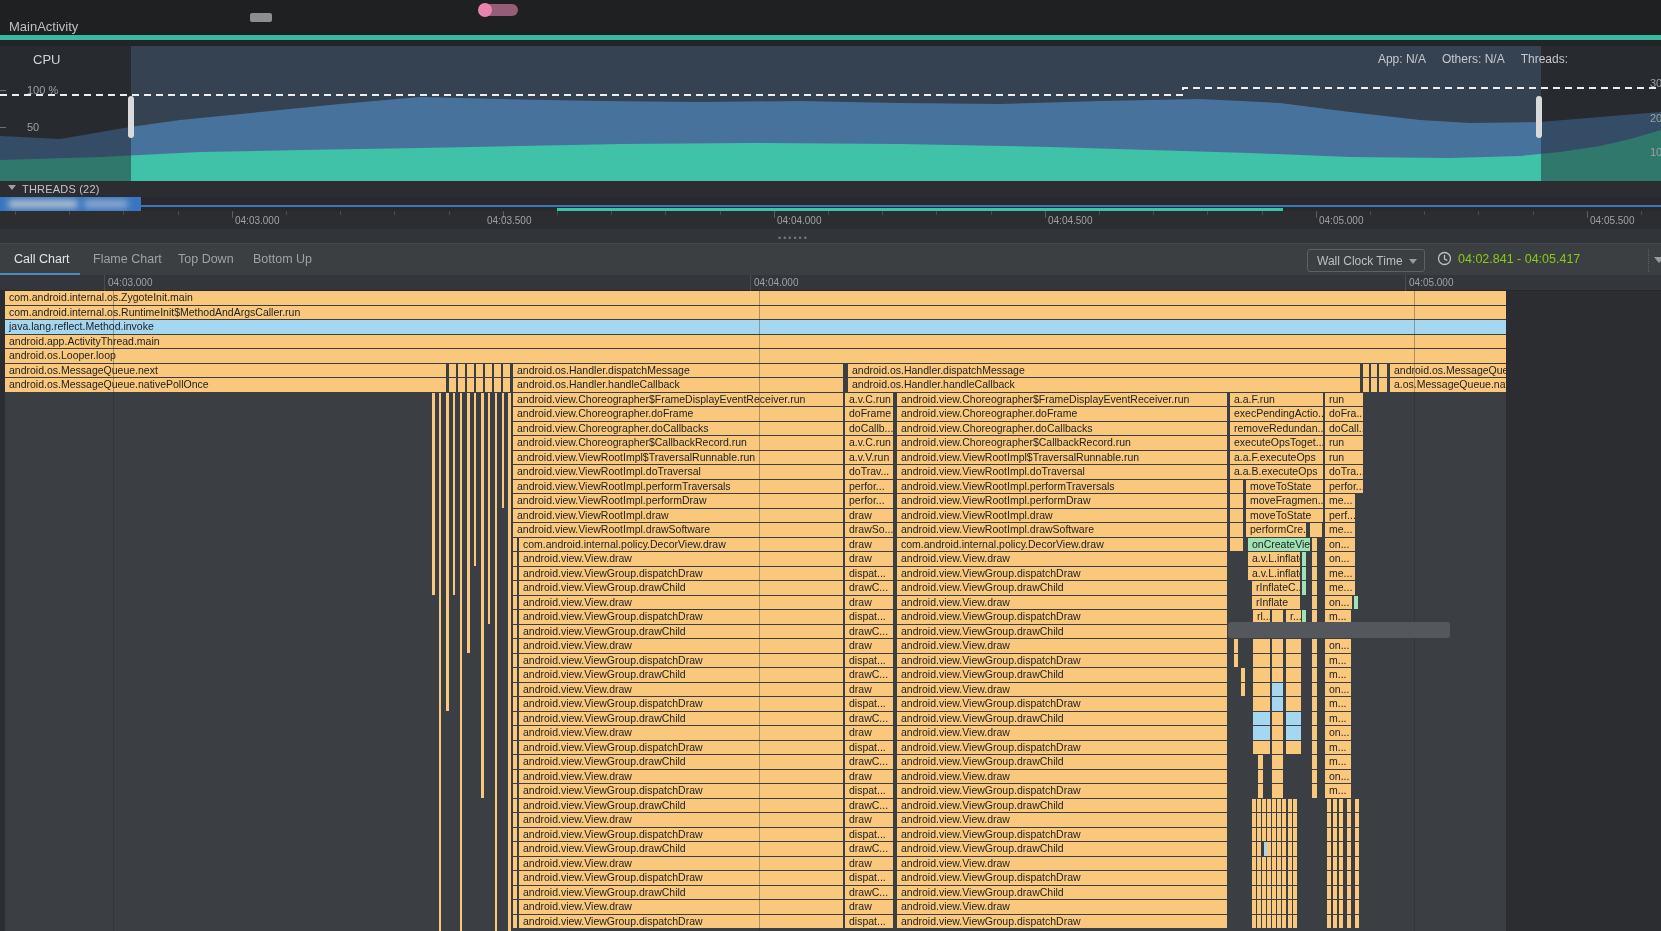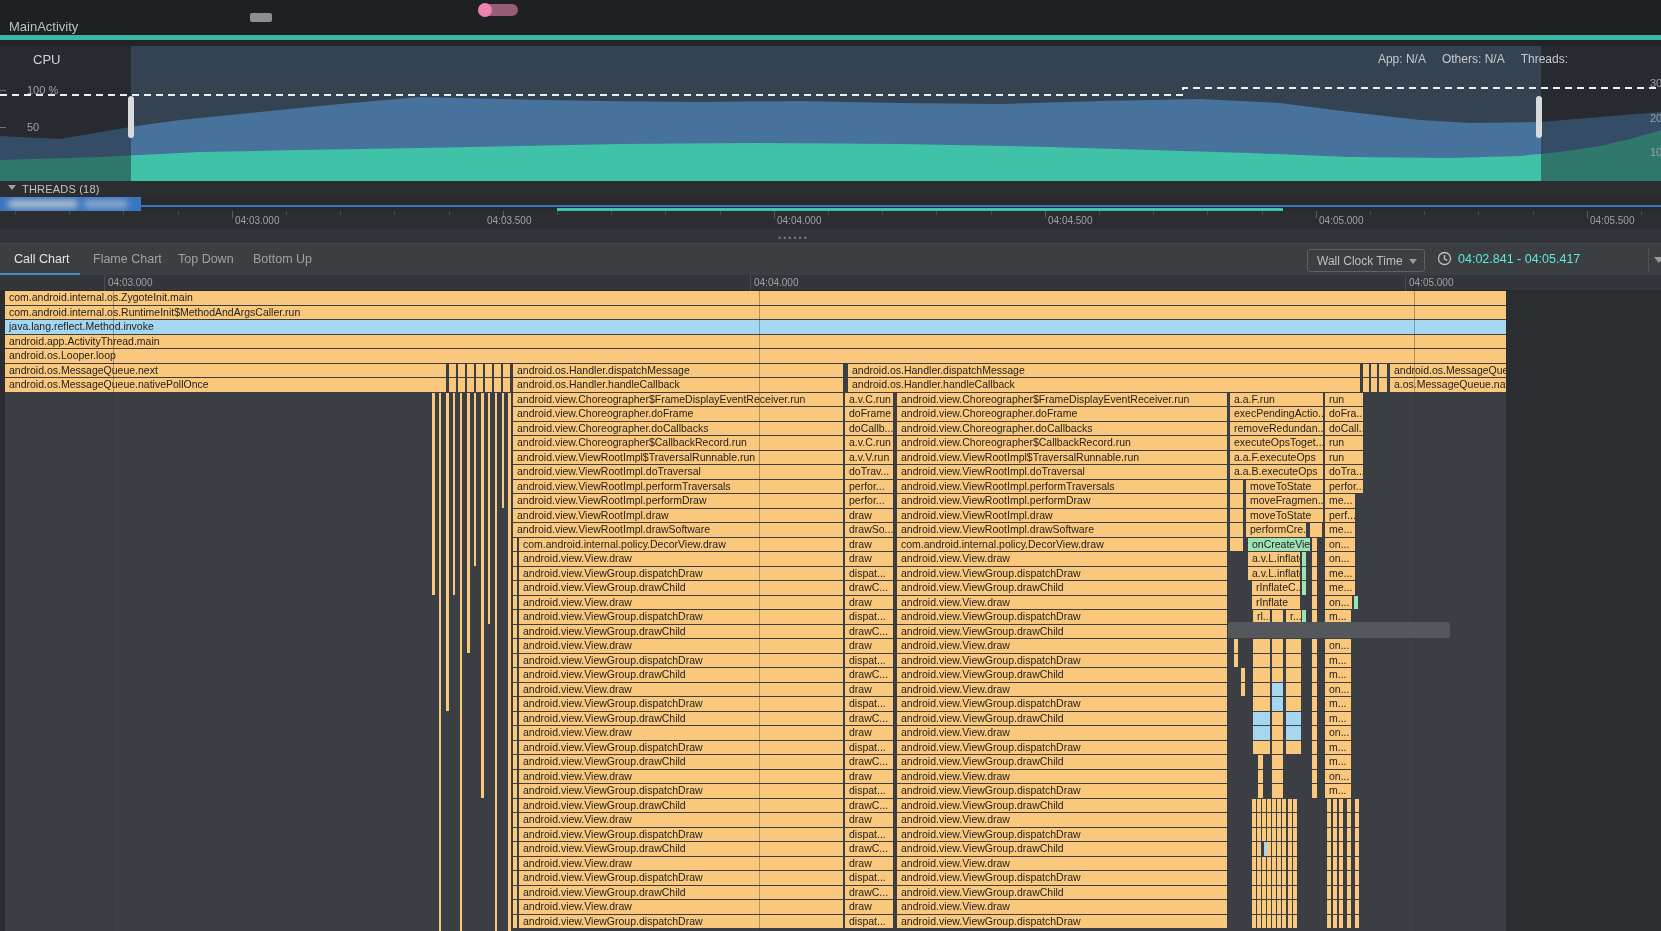--- a/index.html
+++ b/index.html
@@ -44,21 +44,21 @@
   #splitter{position:absolute;top:229px;left:0;width:1661px;height:14px;background:#313539;}
   #splitter-dots{position:absolute;left:778px;top:4px;color:#74777a;font-size:9px;letter-spacing:2px;}
 
   
   #tabs-bar{position:absolute;top:243px;left:0;width:1661px;height:32px;background:#3c3f41;border-top:1px solid #46494c;}
   .tab{position:absolute;top:8px;font-size:12.5px;color:#9fa2a5;cursor:default;}
   .tab.active{color:#e2e4e6;}
   #tab-underline{position:absolute;left:0;top:29px;width:80px;height:3px;background:#4a88c7;}
   #clock-select{position:absolute;left:1307px;top:5px;width:118px;height:23px;border:1px solid #5e6163;border-radius:3px;color:#bdbfc1;font-size:12px;line-height:22px;padding-left:9px;box-sizing:border-box;}
   #clock-select .chev{position:absolute;right:7px;top:9px;width:0;height:0;border-left:4px solid transparent;border-right:4px solid transparent;border-top:5px solid #9a9da0;}
-  #range-group{position:absolute;left:1437px;top:7px;display:flex;align-items:center;gap:6px;color:#5eead4;font-size:12.5px;}
+  #range-group{position:absolute;left:1437px;top:7px;display:flex;align-items:center;gap:6px;color:#84cc16;font-size:12.5px;}
   #right-sep{position:absolute;left:1648px;top:5px;height:23px;border-left:1px dotted #5e6163;}
   #partial-chev{position:absolute;left:1654px;top:13px;width:0;height:0;border-left:5px solid transparent;border-right:5px solid transparent;border-top:6px solid #9a9da0;}
 
   
   #chart-ruler{position:absolute;top:275px;left:0;width:1661px;height:16px;background:#33363a;border-bottom:1px solid #26282a;box-sizing:border-box;}
   .cr-tick{position:absolute;top:0;width:1px;height:16px;background:#4a4d50;}
   .cr-label{position:absolute;top:2px;font-size:10px;color:#9fa2a5;padding-left:4px;white-space:nowrap;}
   #call-chart{position:absolute;top:291px;left:5px;width:1501px;height:640px;background:#3b3e42;overflow:hidden;}
   .seg{position:absolute;height:13.5px;font-size:10.5px;color:#1e1e1e;overflow:hidden;white-space:nowrap;line-height:13.5px;padding-left:4px;box-sizing:border-box;}
   .colbar{position:absolute;}
@@ -98,21 +98,21 @@
   </div>
   <span class="right-axis-label" style="top:31px">30</span>
   <span class="right-axis-label" style="top:66px">20</span>
   <span class="right-axis-label" style="top:100px">10</span>
   <div class="sel-handle" id="handle-left" style="left:128px"></div>
   <div class="sel-handle" id="handle-right" style="left:1536px"></div>
 </div>
 
 <div id="threads-header">
   <div class="tri"></div>
-  <div class="txt">THREADS (18)</div>
+  <div class="txt">THREADS (22)</div>
 </div>
 <div id="thread-row">
   <div id="thread-name-bar">
     <span class="blur-blob" style="left:8px;width:70px"></span>
     <span class="blur-blob" style="left:84px;width:44px;opacity:.6"></span>
   </div>
   <div id="thread-line"></div>
   <div id="thread-selection"></div>
 </div>
 <div id="thread-ruler">

